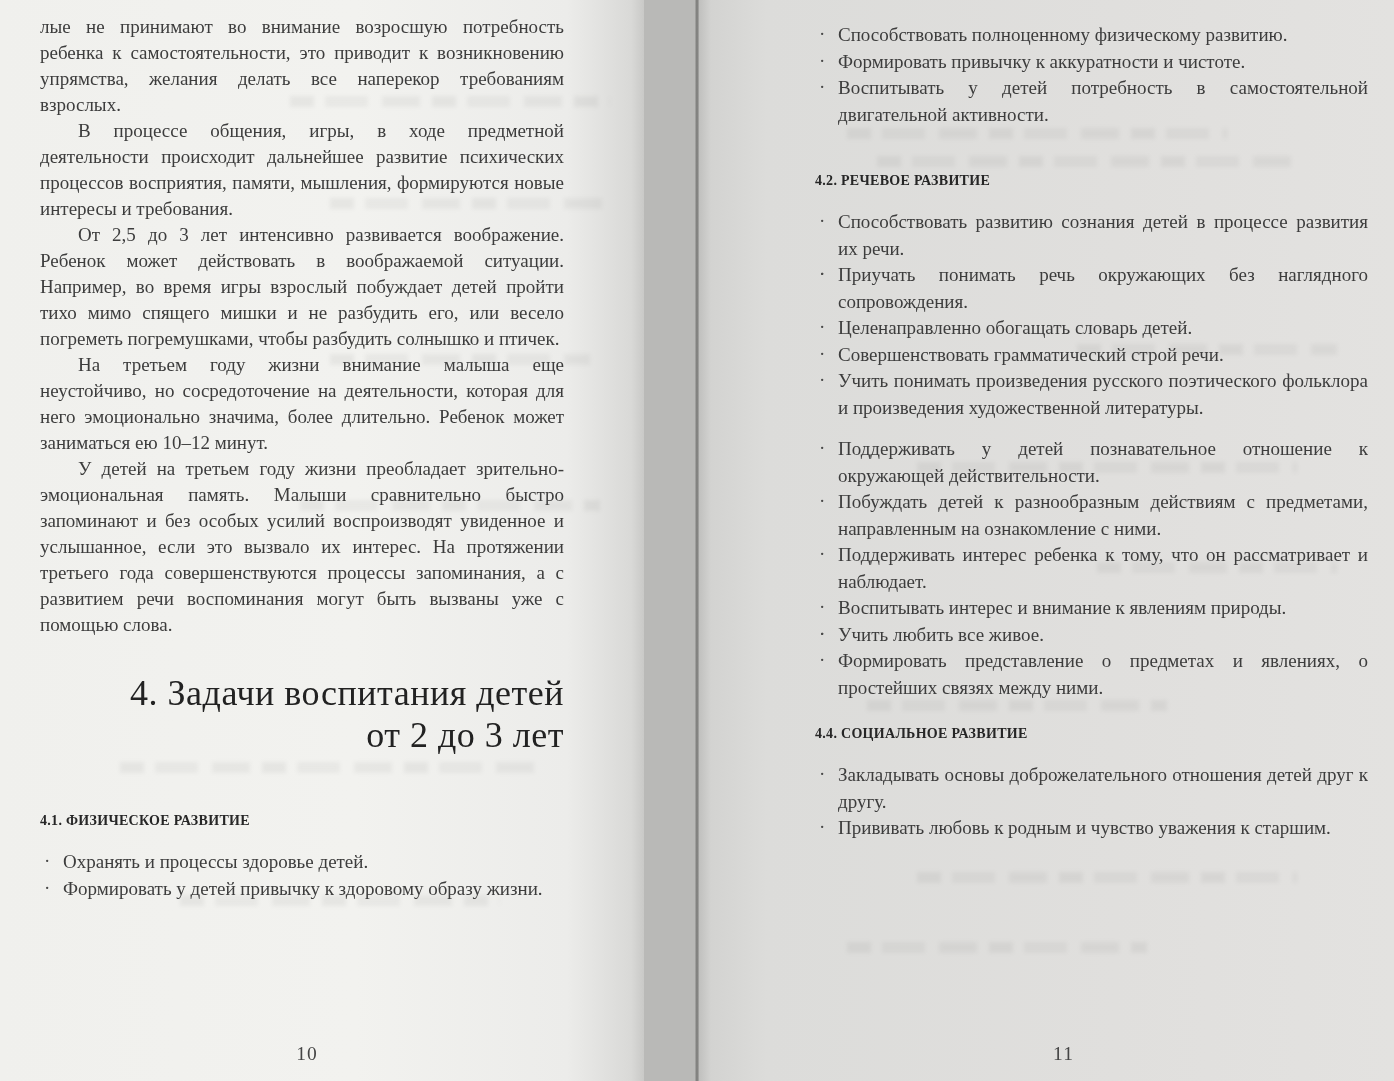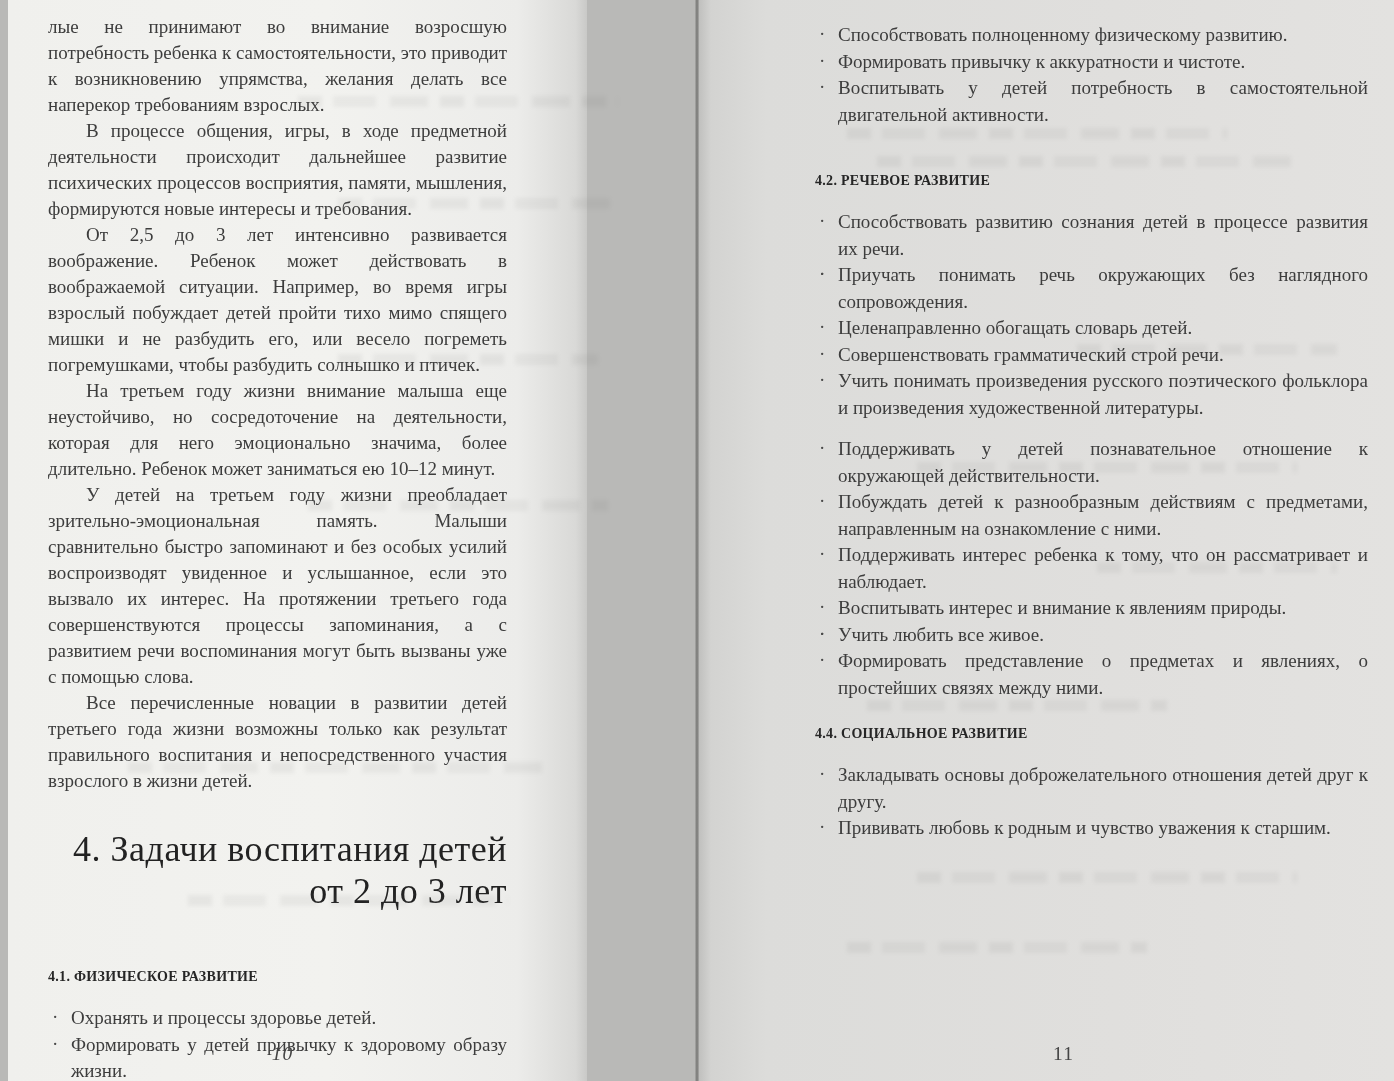--- a/index.html
+++ b/index.html
@@ -5,21 +5,21 @@
   html,body{margin:0;padding:0;background:#b9b9b7;}
   .spread{
     position:relative;
     width:1394px;height:1081px;
     overflow:hidden;
     font-family:"Liberation Serif","DejaVu Serif",serif;
     color:#3d3d3d;
   }
   .page{position:absolute;top:0;bottom:0;box-sizing:border-box;}
   .page-left{
-    left:8px;width:579px;
+    left:0;width:644px;
     background:linear-gradient(90deg,#f0f0ed 0%,#f2f2ef 55%,#ececea 88%,#d9d9d7 98%,#c9c9c7 100%);
     padding:14px 80px 0 40px;
   }
   .page-right{
     left:697px;width:697px;
     background:linear-gradient(90deg,#bdbdbb 0%,#d3d3d1 2%,#dcdcda 10%,#e0dfdd 60%,#e3e2e0 100%);
     padding:16px 26px 0 118px;
   }
   .spine{
     position:absolute;top:0;bottom:0;left:695px;width:4px;
@@ -64,21 +64,21 @@
     position:absolute;left:4px;top:-1px;
     font-size:19px;color:#4a4a4a;
   }
   .page-right .bullets.continued{margin-top:6px;}
   .page-number{
     position:absolute;bottom:16px;left:0;right:0;
     text-align:center;
     font-size:19.5px;color:#454545;
     letter-spacing:1px;
   }
-  .page-left .page-number{padding-right:30px;font-style:italic;}
+  .page-left .page-number{padding-right:30px;}
   .page-right .page-number{padding-left:36px;}
   
   .smudge{
     position:absolute;height:11px;
     background:repeating-linear-gradient(90deg,
       rgba(110,110,108,.5) 0 24px, transparent 24px 35px,
       rgba(110,110,108,.4) 35px 78px, transparent 78px 92px,
       rgba(110,110,108,.45) 92px 130px, transparent 130px 142px);
     filter:blur(2px);
     opacity:.18;
@@ -96,21 +96,20 @@
     <div class="smudge" style="top:354px;left:330px;width:260px"></div>
     <div class="smudge" style="top:500px;left:300px;width:300px"></div>
     <div class="smudge" style="top:762px;left:120px;width:420px"></div>
     <div class="smudge" style="top:895px;left:180px;width:320px"></div>
 
     <p class="para no-indent">лые не принимают во внимание возросшую потребность ребенка к самостоятельности, это приводит к возникновению упрямства, желания делать все наперекор требованиям взрослых.</p>
     <p class="para">В процессе общения, игры, в ходе предметной деятельности происходит дальнейшее развитие психических процессов восприятия, памяти, мышления, формируются новые интересы и требования.</p>
     <p class="para">От 2,5 до 3 лет интенсивно развивается воображение. Ребенок может действовать в воображаемой ситуации. Например, во время игры взрослый побуждает детей пройти тихо мимо спящего мишки и не разбудить его, или весело погреметь погремушками, чтобы разбудить солнышко и птичек.</p>
     <p class="para">На третьем году жизни внимание малыша еще неустойчиво, но сосредоточение на деятельности, которая для него эмоционально значима, более длительно. Ребенок может заниматься ею 10–12 минут.</p>
     <p class="para">У детей на третьем году жизни преобладает зрительно-эмоциональная память. Малыши сравнительно быстро запоминают и без особых усилий воспроизводят увиденное и услышанное, если это вызвало их интерес. На протяжении третьего года совершенствуются процессы запоминания, а с развитием речи воспоминания могут быть вызваны уже с помощью слова.</p>
-    <p class="para">Все перечисленные новации в развитии детей третьего года жизни возможны только как результат правильного воспитания и непосредственного участия взрослого в жизни детей.</p>
 
     <h1 class="chapter-heading">
       <span>4. Задачи воспитания детей</span><br>
       <span>от 2 до 3 лет</span>
     </h1>
 
     <h2 class="section-heading" style="margin-top:52px">4.1. ФИЗИЧЕСКОЕ РАЗВИТИЕ</h2>
 
     <ul class="bullets">
       <li><span class="dot">·</span><span>Охранять и процессы здоровье детей.</span></li>

